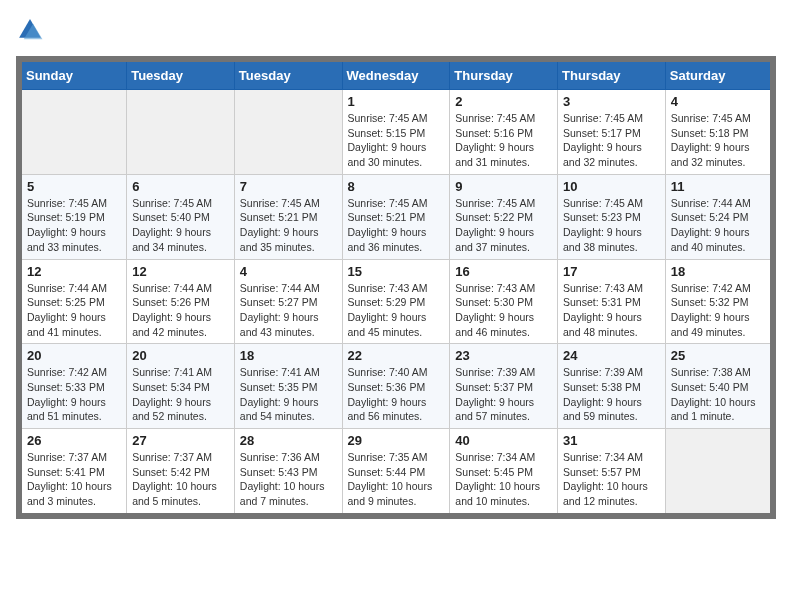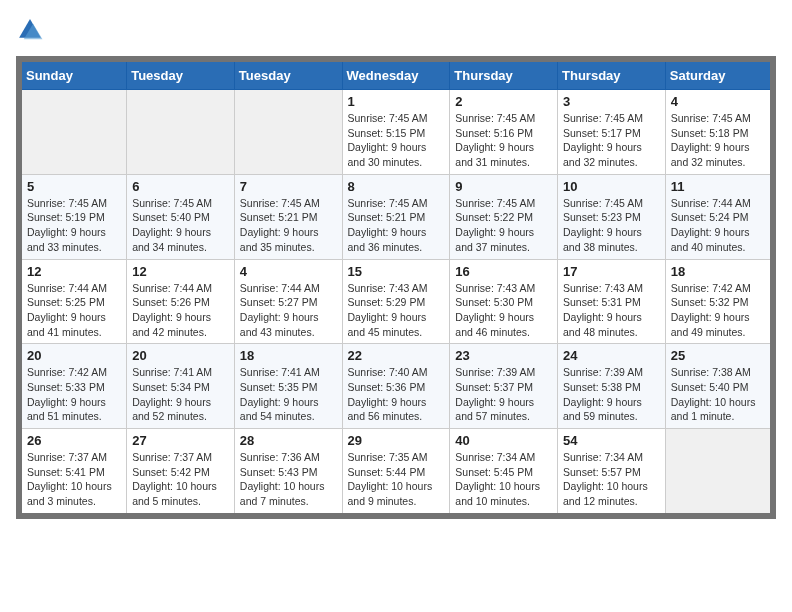--- a/index.html
+++ b/index.html
@@ -310,21 +310,21 @@
 Sunset: 5:44 PM
 Daylight: 10 hours and 9 minutes.</div>
         </td>
         <td>
           <span class="day-num">40</span>
           <div class="day-info">Sunrise: 7:34 AM
 Sunset: 5:45 PM
 Daylight: 10 hours and 10 minutes.</div>
         </td>
         <td>
-          <span class="day-num">54</span>
+          <span class="day-num">31</span>
           <div class="day-info">Sunrise: 7:34 AM
 Sunset: 5:57 PM
 Daylight: 10 hours and 12 minutes.</div>
         </td>
         <td class="empty-cell"></td>
       </tr>
     </tbody>
 </table>
 
 </body></html>

